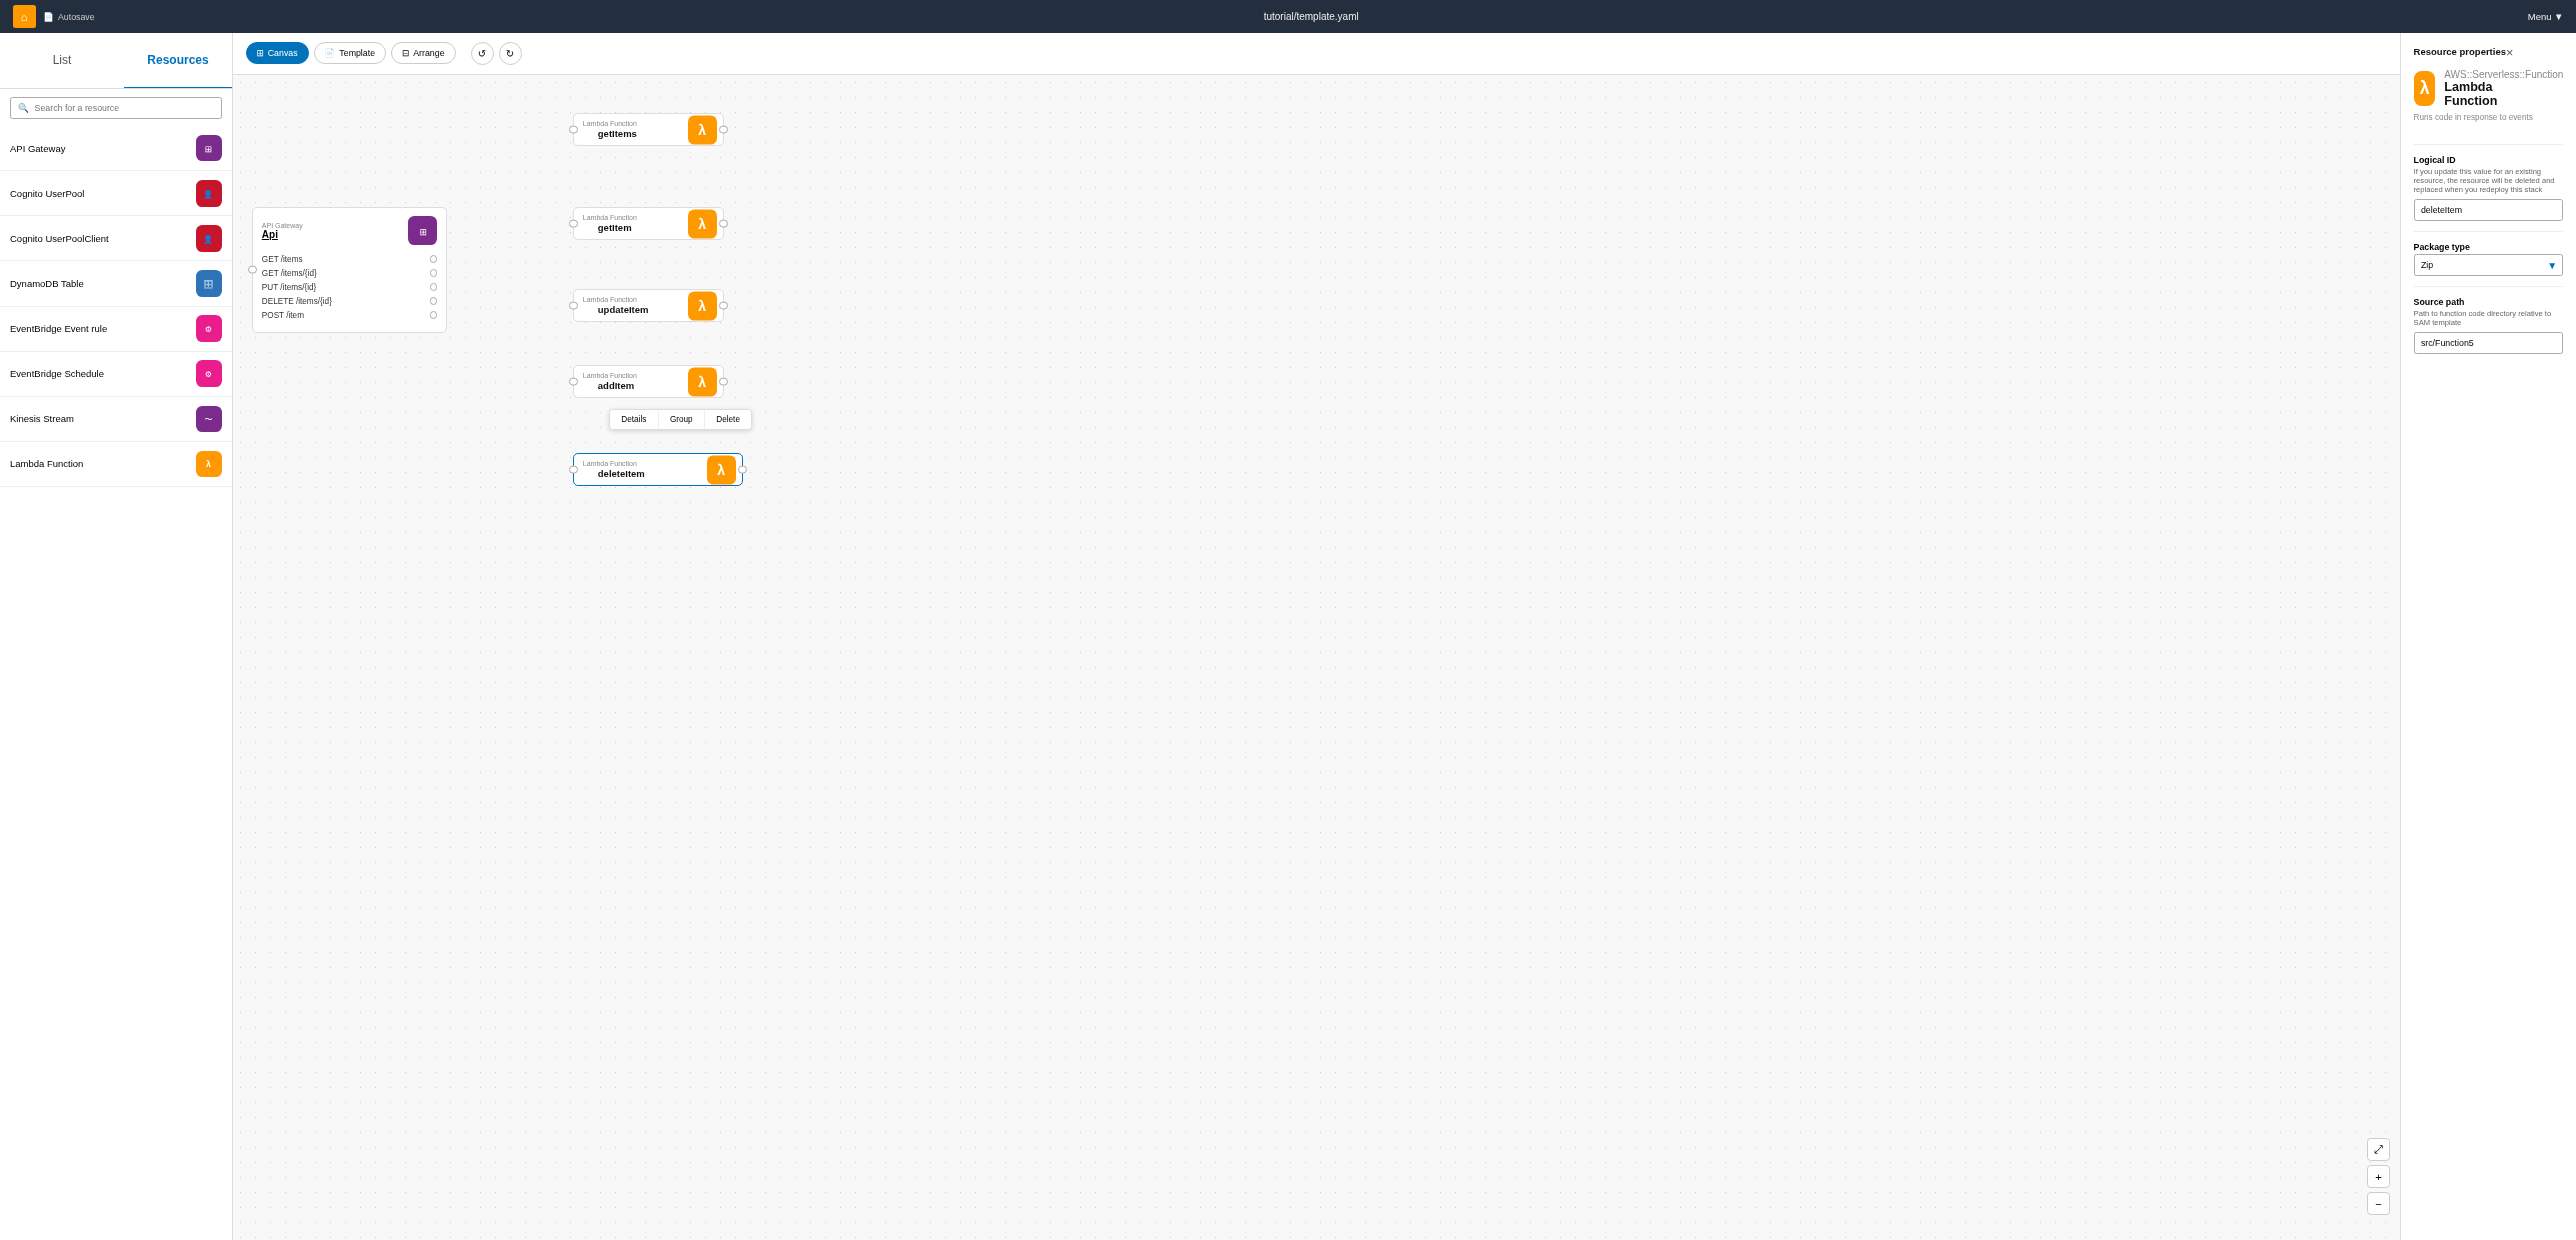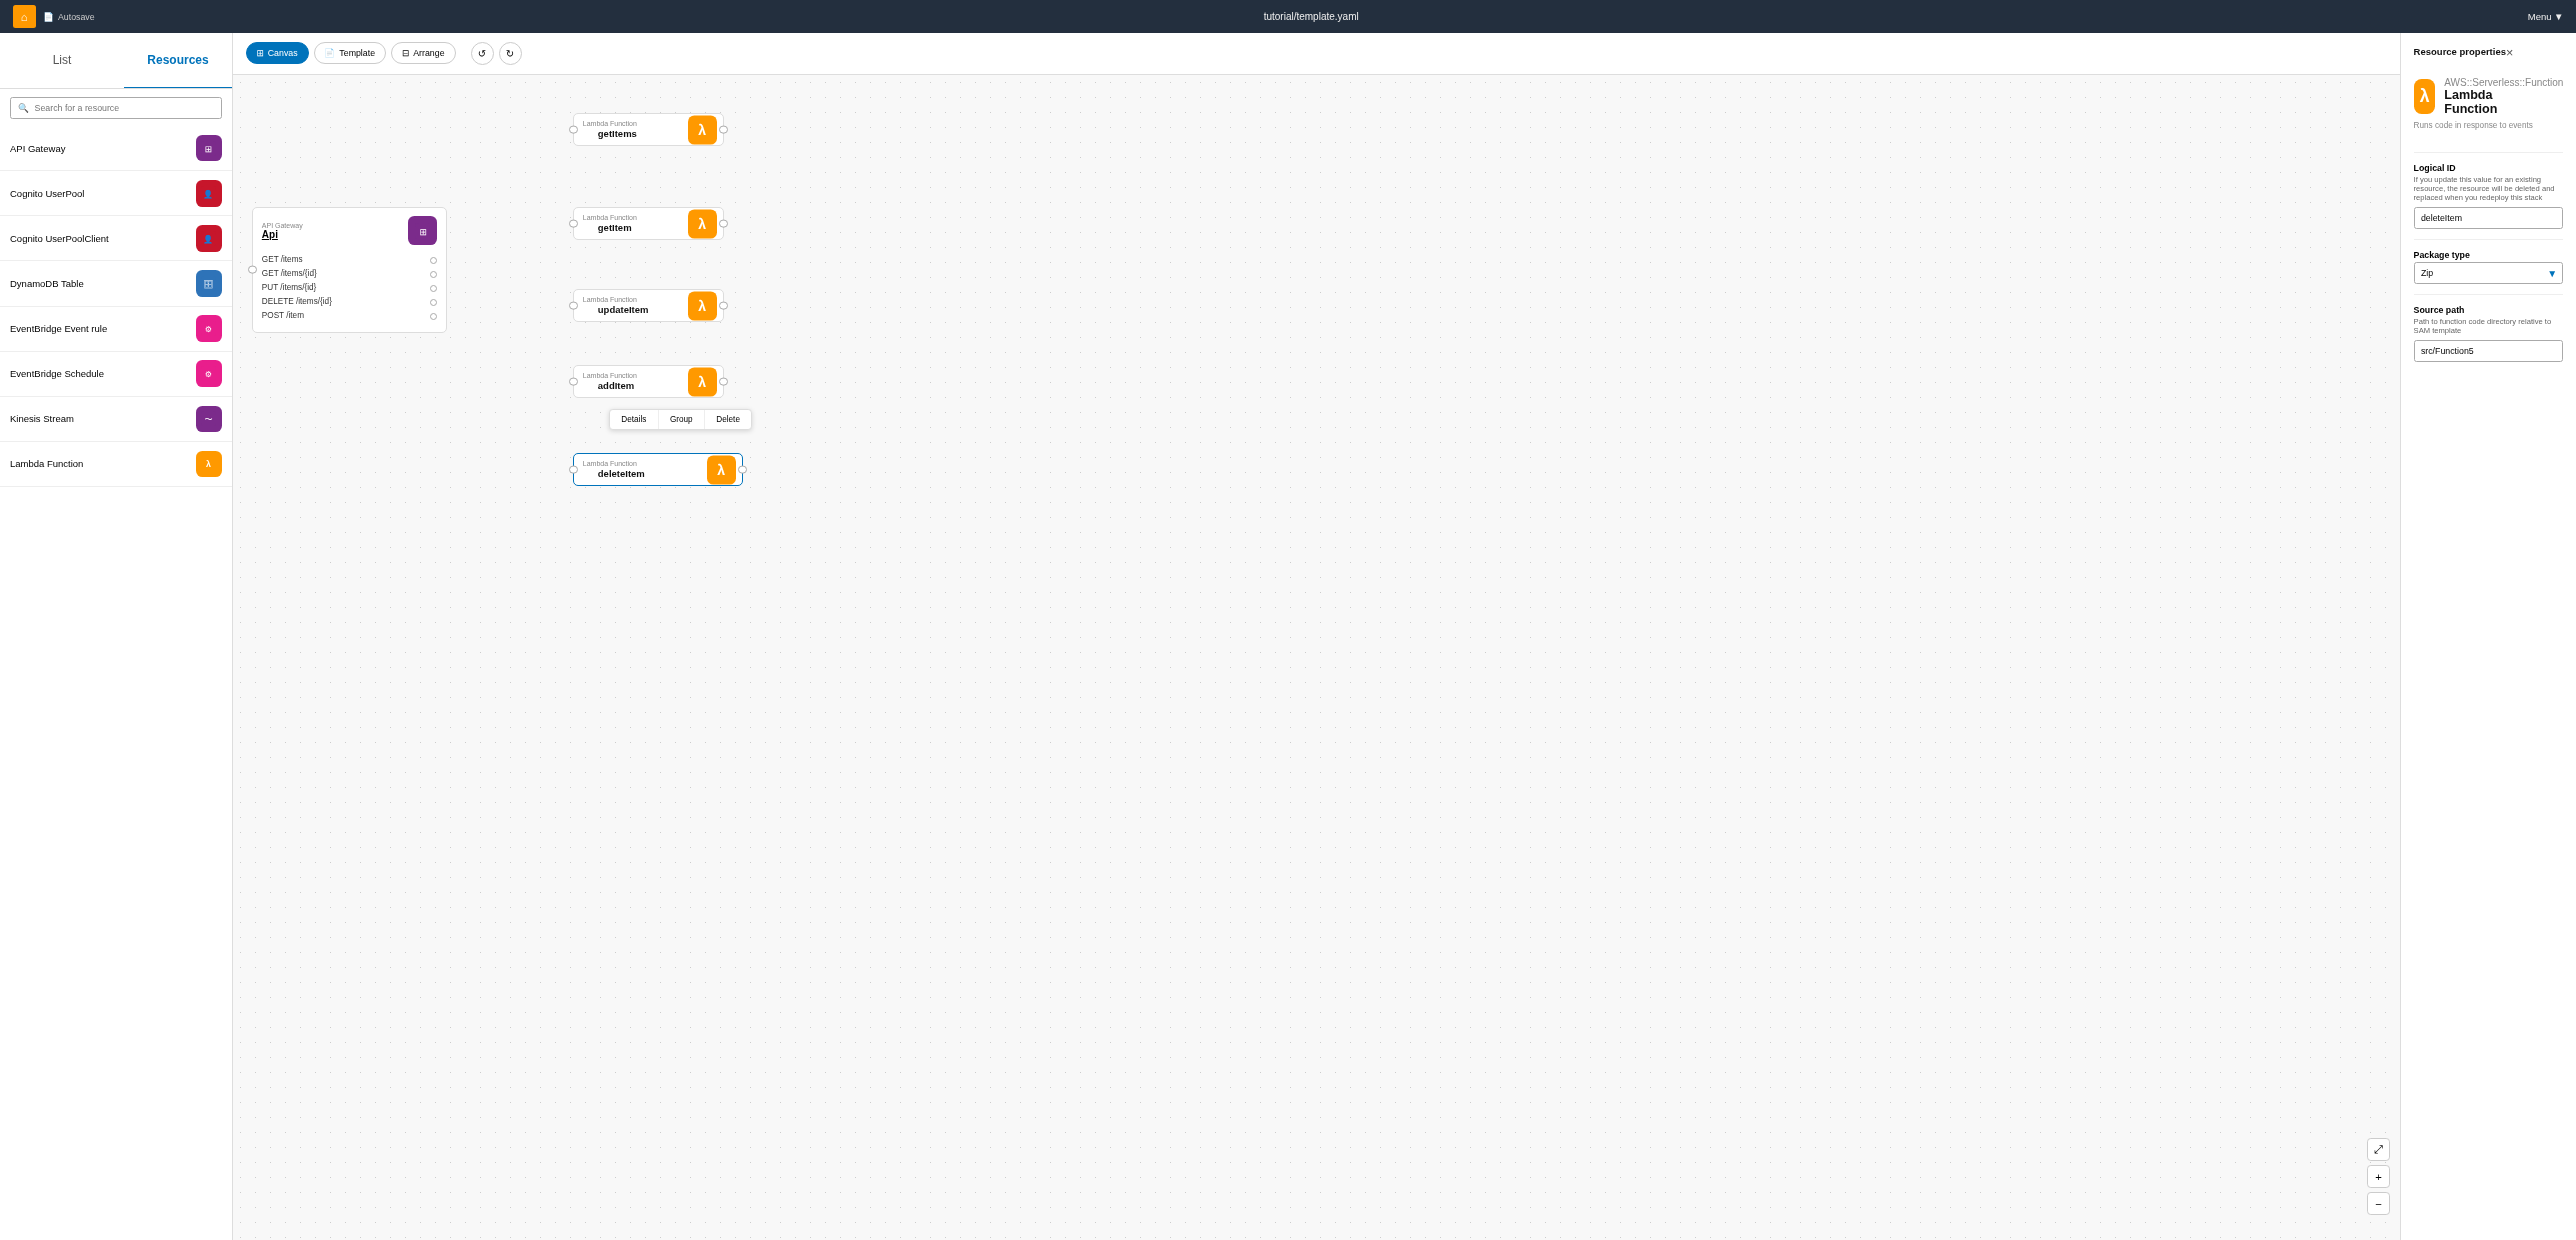--- a/index.html
+++ b/index.html
@@ -63,35 +63,35 @@
     .node-connector.right { right: -5px; top: 50%; transform: translateY(-50%); }
 
     
     .api-node {
       position: absolute; background: white; border: 0.6px solid #ddd; border-radius: 5px;
       padding: 8.8px; min-width: 176px;
     }
     .api-node-header { display: flex; align-items: center; justify-content: space-between; margin-bottom: 7.6px; }
     .api-node-label { font-size: 7px; color: #888; }
     .api-node-title { font-size: 10px; font-weight: 700; text-decoration: underline; }
-    .api-route { display: flex; align-items: flex-end; justify-content: space-between; padding: 2.5px 0; font-size: 8.2px; color: #333; }
+    .api-route { display: flex; align-items: flex-start; justify-content: space-between; padding: 2.5px 0; font-size: 8.2px; color: #333; }
     .api-route-connector { width: 7.6px; height: 7.6px; border-radius: 50%; border: 1.3px solid #aaa; background: white; }
 
     
     .context-menu { position: absolute; display: flex; background: white; border: 0.6px solid #ddd; border-radius: 3.8px; overflow: hidden; box-shadow: 0 1.3px 5px rgba(0,0,0,0.15); }
     .context-menu-item { padding: 5px 11.3px; font-size: 8.2px; cursor: pointer; border-right: 0.6px solid #eee; }
     .context-menu-item:last-child { border-right: none; }
 
     
     .canvas-controls { position: absolute; right: 10px; bottom: 25px; display: flex; flex-direction: column; gap: 3.8px; }
     .canvas-control-btn { width: 23px; height: 23px; background: white; border: 0.6px solid #ccc; border-radius: 3.8px; display: flex; align-items: center; justify-content: center; cursor: pointer; font-size: 11.3px; }
 
     
     .props-panel { width: 176px; background: white; border-left: 0.6px solid #ddd; display: flex; flex-direction: column; overflow-y: auto; padding: 12.6px; }
-    .props-header { display: flex; align-items: flex-start; justify-content: flex-start; margin-bottom: 17px; }
+    .props-header { display: flex; align-items: flex-start; justify-content: flex-start; margin-bottom: 9px; }
     .props-title-text { font-size: 9.5px; font-weight: 700; color: #111; }
     .props-close { cursor: pointer; font-size: 12.6px; color: #555; }
     .props-resource-header { display: flex; align-items: center; gap: 8.8px; margin-bottom: 5px; }
     .props-icon { width: 35px; height: 35px; border-radius: 7.6px; background: #f90; display: flex; align-items: center; justify-content: center; }
     .props-resource-type { font-size: 10px; color: #888; }
     .props-resource-name { font-size: 12.6px; font-weight: 700; color: #111; }
     .props-desc { font-size: 8.2px; color: #888; margin-bottom: 12.6px; }
     .props-divider { height: 0.6px; background: #eee; margin: 10px 0; }
     .props-field-label { font-size: 8.8px; font-weight: 700; margin-bottom: 2.5px; }
     .props-field-sublabel { font-size: 7.6px; color: #666; margin-bottom: 5px; }

